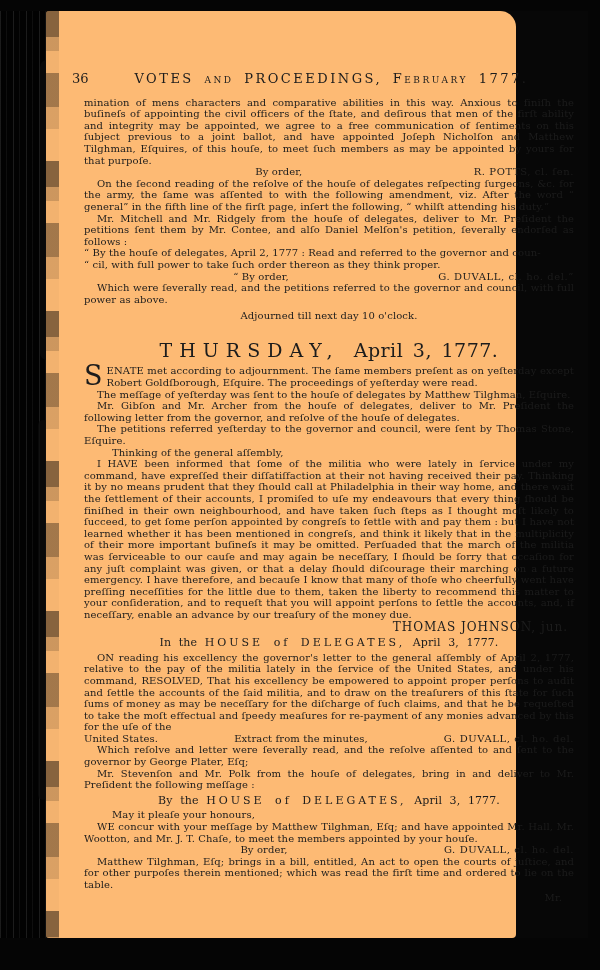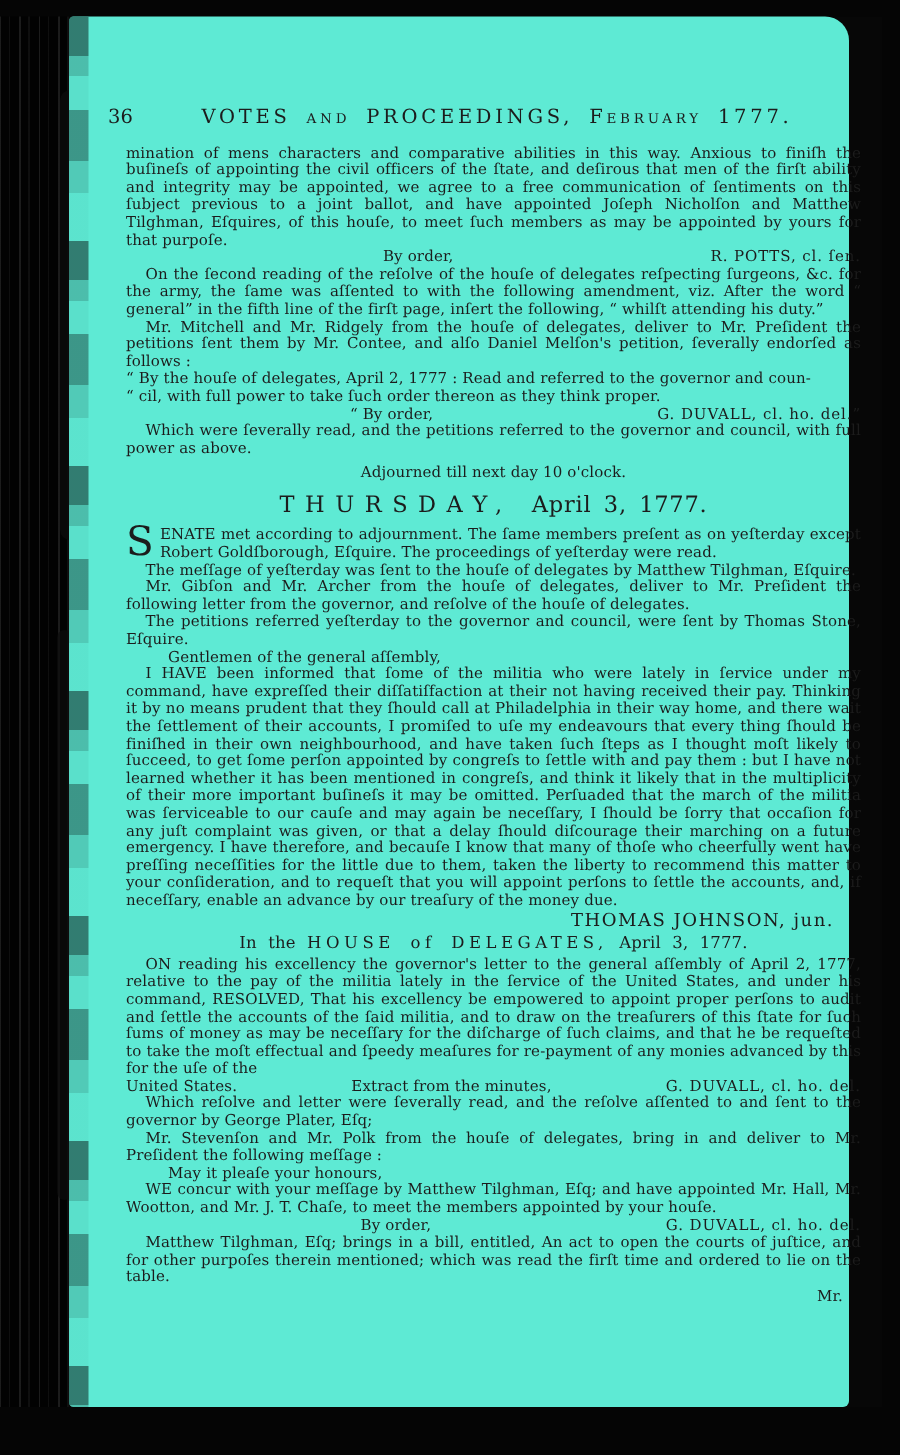--- a/index.html
+++ b/index.html
@@ -17,22 +17,22 @@
       #020202;
   }
   .binding-blob1{position:absolute;left:40px;top:60px;width:14px;height:300px;background:#0a0a0a;border-radius:8px;opacity:.85;}
   .binding-blob2{position:absolute;left:38px;top:420px;width:10px;height:380px;background:#0d0d0d;border-radius:6px;opacity:.7;}
   .top-bar{position:absolute;left:0;top:0;width:600px;height:11px;background:#050505;}
   .bottom-bar{position:absolute;left:0;top:938px;width:600px;height:32px;background:#050505;}
   .right-bar{position:absolute;left:588px;top:0;width:12px;height:970px;background:#050505;}
 
   
   .page{
-    position:absolute;left:46px;top:11px;width:520px;height:927px;
-    background:#5eead4;border-radius:3px 16px 4px 3px;text-decoration:underline;
+    position:absolute;left:46px;top:11px;width:470px;height:927px;
+    background:#fdba74;border-radius:3px 16px 4px 3px;text-decoration:underline;
   }
   .page::before{ 
     content:"";position:absolute;left:0;top:0;width:13px;height:100%;
     background:repeating-linear-gradient(180deg,
       rgba(0,0,0,.85) 0 26px, rgba(0,0,0,.35) 26px 40px,
       rgba(0,0,0,.08) 40px 62px, rgba(0,0,0,.65) 62px 96px,
       rgba(0,0,0,.25) 96px 118px, rgba(0,0,0,.05) 118px 150px);
     border-radius:3px 0 0 3px;opacity:.55;
   }
 
@@ -47,26 +47,26 @@
   .header-title{flex:1;text-align:center;font-variant:small-caps;letter-spacing:2.5px;word-spacing:4px;font-size:13px;}
 
   p{margin:0;text-align:justify;}
   .indent{text-indent:13px;}
   .qline{text-align:left;}
   .row{display:flex;justify-content:space-between;align-items:baseline;}
   .row .mid{flex:0 1 auto;}
   .row .fill{flex:1 1 0;}
   .sig-small{letter-spacing:.6px;}
   .adjourned{text-align:center;margin:5px 0 0;text-indent:0;}
-  .day-head{text-align:center;margin:9px 0 9px;font-size:15px;}
+  .day-head{text-align:center;margin:23px 0 9px;font-size:19px;}
   .day-head .day{letter-spacing:7px;margin-right:8px;}
   .day-head .date{letter-spacing:.5px;word-spacing:3px;}
   .house-head{text-align:center;margin:4px 0 3px;font-size:11px;word-spacing:4px;}
   .house-head .t{letter-spacing:3px;}
-  .sig-line{text-align:right;font-size:12px;letter-spacing:1px;padding-right:6px;margin:1px 12px 2px;}
+  .sig-line{text-align:right;font-size:12px;letter-spacing:1px;padding-right:6px;margin:1px 0 2px;}
   .salutation{text-indent:28px;text-align:left;}
   .dropcap{float:left;font-size:27px;line-height:21px;height:21px;padding:0 4px 0 0;}
   .catchword{text-align:right;padding-right:12px;margin-top:1px;}
 </style>
 </head>
 <body>
 
 <div class="binding-left"></div>
 <div class="binding-blob1"></div>
 <div class="binding-blob2"></div>
@@ -111,40 +111,45 @@
       <span class="date">April 3, 1777.</span>
     </div>
 
     <p>
       <span class="dropcap">S</span><span>ENATE met according to adjournment.  The ſame members preſent as on yeſterday except Robert Goldſborough, Eſquire.  The proceedings of yeſterday were read.</span>
     </p>
     <p class="indent">The meſſage of yeſterday was ſent to the houſe of delegates by Matthew Tilghman, Eſquire.</p>
     <p class="indent">Mr. Gibſon and Mr. Archer from the houſe of delegates, deliver to Mr. Preſident the following letter from the governor, and reſolve of the houſe of delegates.</p>
     <p class="indent">The petitions referred yeſterday to the governor and council, were ſent by Thomas Stone, Eſquire.</p>
 
-    <p class="salutation">Gentlemen of the general aſſembly,</p>
+    <p class="salutation">Thinking of the general aſſembly,</p>
     <p class="indent">I HAVE been informed that ſome of the militia who were lately in ſervice under my command, have expreſſed their diſſatiſfaction at their not having received their pay.  Thinking it by no means prudent that they ſhould call at Philadelphia in their way home, and there wait the ſettlement of their accounts, I promiſed to uſe my endeavours that every thing ſhould be finiſhed in their own neighbourhood, and have taken ſuch ſteps as I thought moſt likely to ſucceed, to get ſome perſon appointed by congreſs to ſettle with and pay them : but I have not learned whether it has been mentioned in congreſs, and think it likely that in the multiplicity of their more important buſineſs it may be omitted.  Perſuaded that the march of the militia was ſerviceable to our cauſe and may again be neceſſary, I ſhould be ſorry that occaſion for any juſt complaint was given, or that a delay ſhould diſcourage their marching on a future emergency.  I have therefore, and becauſe I know that many of thoſe who cheerfully went have preſſing neceſſities for the little due to them, taken the liberty to recommend this matter to your conſideration, and to requeſt that you will appoint perſons to ſettle the accounts, and, if neceſſary, enable an advance by our treaſury of the money due.</p>
     <div class="sig-line">THOMAS JOHNSON, jun.</div>
 
     <div class="house-head">
       <span>In the</span>
       <span class="t">HOUSE of DELEGATES,</span>
       <span>April 3, 1777.</span>
     </div>
 
     <p class="indent">ON reading his excellency the governor's letter to the general aſſembly of April 2, 1777, relative to the pay of the militia lately in the ſervice of the United States, and under his command, RESOLVED, That his excellency be empowered to appoint proper perſons to audit and ſettle the accounts of the ſaid militia, and to draw on the treaſurers of this ſtate for ſuch ſums of money as may be neceſſary for the diſcharge of ſuch claims, and that he be requeſted to take the moſt effectual and ſpeedy meaſures for re-payment of any monies advanced by this for the uſe of the</p>
     <div class="row">
       <span>United States.</span>
       <span class="mid">Extract from the minutes,</span>
       <span class="sig-small">G. DUVALL, cl. ho. del.</span>
     </div>
 
     <p class="indent">Which reſolve and letter were ſeverally read, and the reſolve aſſented to and ſent to the governor by George Plater, Eſq;</p>
     <p class="indent">Mr. Stevenſon and Mr. Polk from the houſe of delegates, bring in and deliver to Mr. Preſident the following meſſage :</p>
 
+    <div class="house-head">
+      <span>By the</span>
+      <span class="t">HOUSE of DELEGATES,</span>
+      <span>April 3, 1777.</span>
+    </div>
 
     <p class="salutation">May it pleaſe your honours,</p>
     <p class="indent">WE concur with your meſſage by Matthew Tilghman, Eſq; and have appointed Mr. Hall, Mr. Wootton, and Mr. J. T. Chaſe, to meet the members appointed by your houſe.</p>
 
     <div class="row">
       <span class="fill"></span>
       <span class="mid">By order,</span>
       <span class="fill"></span>
       <span class="sig-small">G. DUVALL, cl. ho. del.</span>
     </div>

